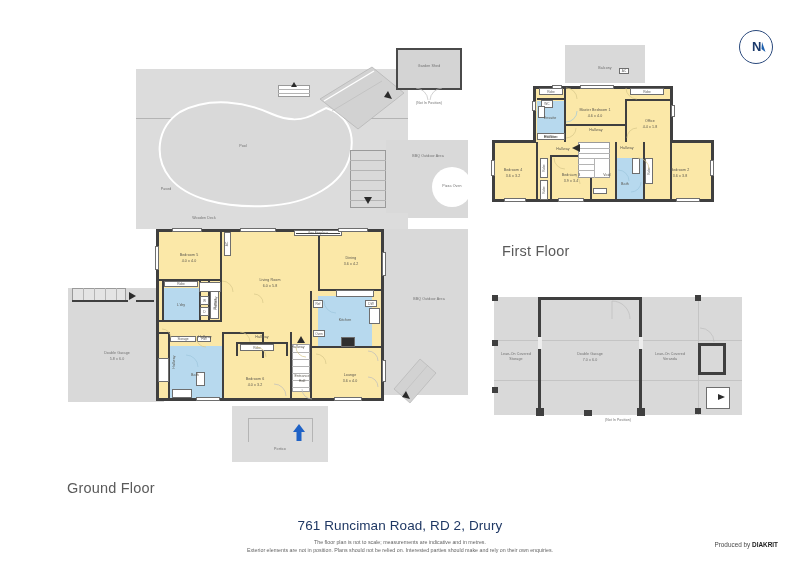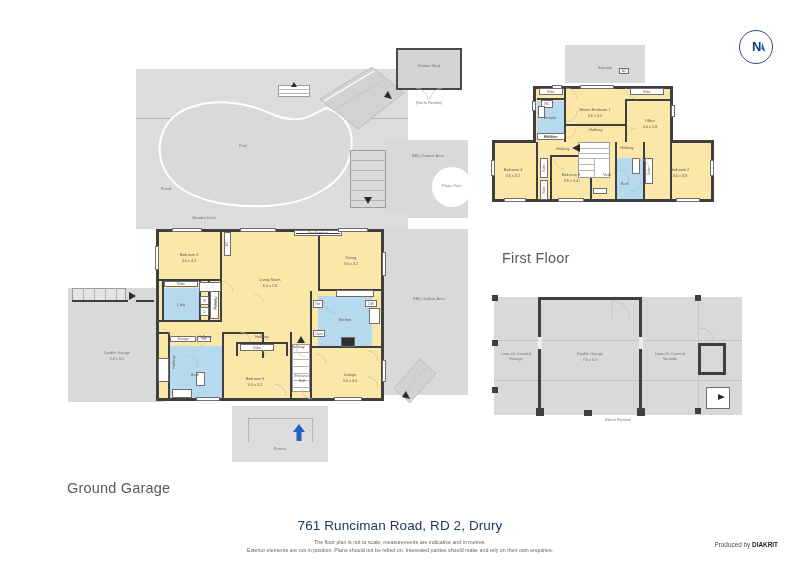--- a/index.html
+++ b/index.html
@@ -340,21 +340,21 @@
     <div class="chip white" style="left:172px;top:227.5px;width:30px;height:4px;"></div>
     <div class="chip white" style="left:240px;top:227.5px;width:36px;height:4px;"></div>
     <div class="chip white" style="left:338px;top:227.5px;width:30px;height:4px;"></div>
     <div class="chip white" style="left:154.5px;top:246px;width:4px;height:24px;"></div>
     <div class="chip white" style="left:381.5px;top:252px;width:4px;height:24px;"></div>
     <div class="chip white" style="left:381.5px;top:360px;width:4px;height:22px;"></div>
     <div class="chip white" style="left:196px;top:397px;width:24px;height:4px;"></div>
     <div class="chip white" style="left:334px;top:397px;width:28px;height:4px;"></div>
   </div>
 
-  <div class="floor-title" style="left:67px;top:480px;">Ground Garage</div>
+  <div class="floor-title" style="left:67px;top:480px;">Ground Floor</div>
 
   <div class="area" style="left:480px;top:0;width:320px;height:265px;">
 
     <div class="area grey" style="left:85px;top:45px;width:80px;height:38px;"></div>
     <div class="lbl grey-txt" style="left:125px;top:68px;">Balcony</div>
 
     <div class="area room" style="left:53px;top:86px;width:140px;height:56px;"></div>
 
     <div class="area room" style="left:12px;top:140px;width:222px;height:62px;"></div>
 
@@ -473,21 +473,21 @@
     <div class="chip white" style="left:100px;top:84.5px;width:34px;height:4px;"></div>
     <div class="chip white" style="left:51.5px;top:101px;width:4px;height:10px;"></div>
     <div class="chip white" style="left:190.5px;top:105px;width:4px;height:12px;"></div>
     <div class="chip white" style="left:10.5px;top:160px;width:4px;height:16px;"></div>
     <div class="chip white" style="left:229.5px;top:160px;width:4px;height:16px;"></div>
     <div class="chip white" style="left:24px;top:197.5px;width:22px;height:4px;"></div>
     <div class="chip white" style="left:78px;top:197.5px;width:26px;height:4px;"></div>
     <div class="chip white" style="left:196px;top:197.5px;width:24px;height:4px;"></div>
   </div>
 
-  <div class="floor-title" style="left:502px;top:250px;">First Floor</div>
+  <div class="floor-title" style="left:502px;top:243px;">First Floor</div>
 
   <div class="area" style="left:480px;top:285px;width:320px;height:145px;">
     <div class="area grey" style="left:14px;top:12px;width:248px;height:118px;"></div>
 
     <div class="hairline" style="left:14px;top:55px;width:248px;height:.6px;background:#c4c4c4;"></div>
     <div class="hairline" style="left:14px;top:95px;width:248px;height:.6px;background:#c4c4c4;"></div>
     <div class="hairline" style="left:58px;top:12px;width:.6px;height:118px;background:#c4c4c4;"></div>
     <div class="hairline" style="left:218px;top:12px;width:.6px;height:118px;background:#c4c4c4;"></div>
 
     <div class="wall" style="left:58px;top:12px;width:104px;height:3px;"></div>

